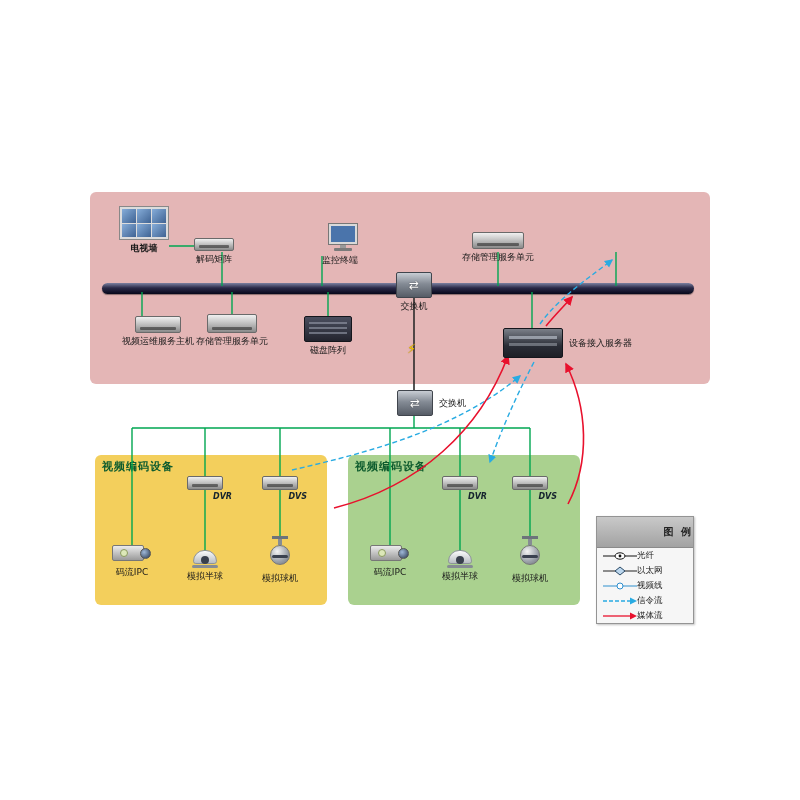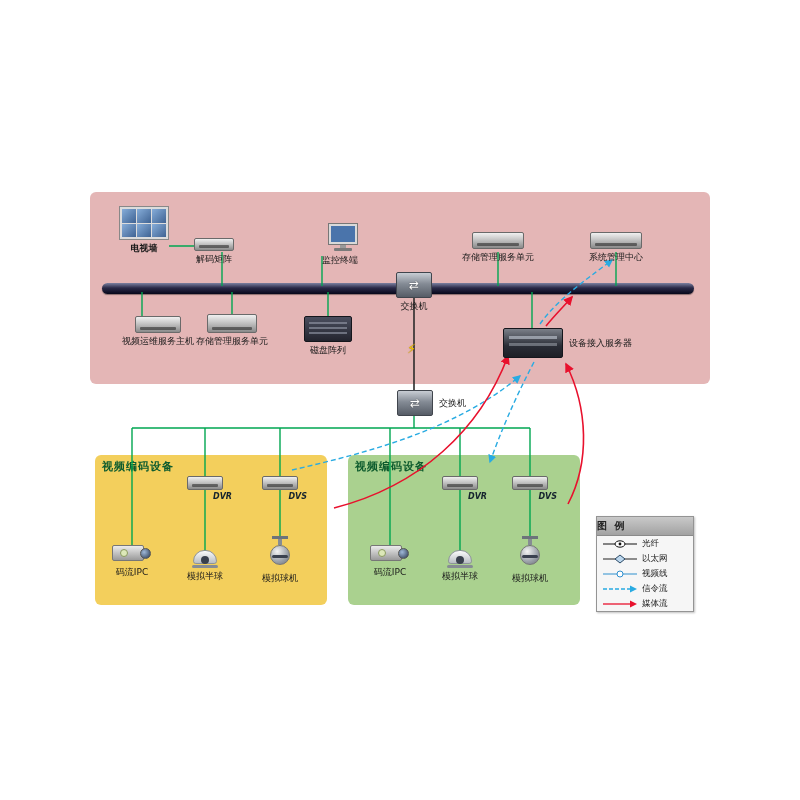--- a/index.html
+++ b/index.html
@@ -88,22 +88,22 @@
   .ball .band{position:absolute;left:4px;top:19px;width:16px;height:3px;background:#3a4150;border-radius:2px;}
 
   
   .bolt{position:absolute;left:407px;top:341px;font-size:13px;color:#f6c500;
         text-shadow:0 0 1px #6b5400;z-index:5;}
 
   
   .legend{position:absolute;left:596px;top:516px;width:96px;background:#f6f6f6;
           border:1px solid #949494;box-shadow:1px 1px 2px rgba(0,0,0,.25);z-index:5;}
   .legend .hd{background:linear-gradient(180deg,#c9c9c9,#a2a2a2);font-size:10px;font-weight:bold;
-          text-align:left;padding:2px 0;color:#222;border-bottom:1px solid #8a8a8a;letter-spacing:2px;}
-  .legend .lrow{display:flex;align-items:center;gap:5px;padding:1px 6px;height:13px;}
+          text-align:right;padding:8px 0;color:#222;border-bottom:1px solid #8a8a8a;letter-spacing:2px;}
+  .legend .lrow{display:flex;align-items:center;padding:1px 6px;height:13px;}
   .legend .sample{width:34px;height:10px;flex:0 0 auto;}
   .legend .lab{font-size:8.5px;color:#222;white-space:nowrap;}
 </style>
 </head>
 <body>
 
 <div class="stage">
 
   <div class="region pink" style="left:90px;top:192px;width:620px;height:192px;"></div>
   <div class="region yellow" style="left:95px;top:455px;width:232px;height:150px;">
@@ -187,24 +187,20 @@
       <span class="arrows">⇄</span>
     </div>
     <div class="lbl">交换机</div>
   </div>
 
   <div class="node" style="left:454px;top:232px;width:88px;">
     <div class="ic flat" style="width:52px;height:17px;"></div>
     <div class="lbl">存储管理服务单元</div>
   </div>
 
-  <div class="node" style="left:572px;top:232px;width:88px;">
-    <div class="ic flat" style="width:52px;height:17px;"></div>
-    <div class="lbl">系统管理中心</div>
-  </div>
 
   <div class="node" style="left:112px;top:316px;width:92px;">
     <div class="ic flat" style="width:46px;height:17px;"></div>
     <div class="lbl">视频运维服务主机</div>
   </div>
 
   <div class="node" style="left:186px;top:314px;width:92px;">
     <div class="ic flat" style="width:50px;height:19px;"></div>
     <div class="lbl">存储管理服务单元</div>
   </div>

